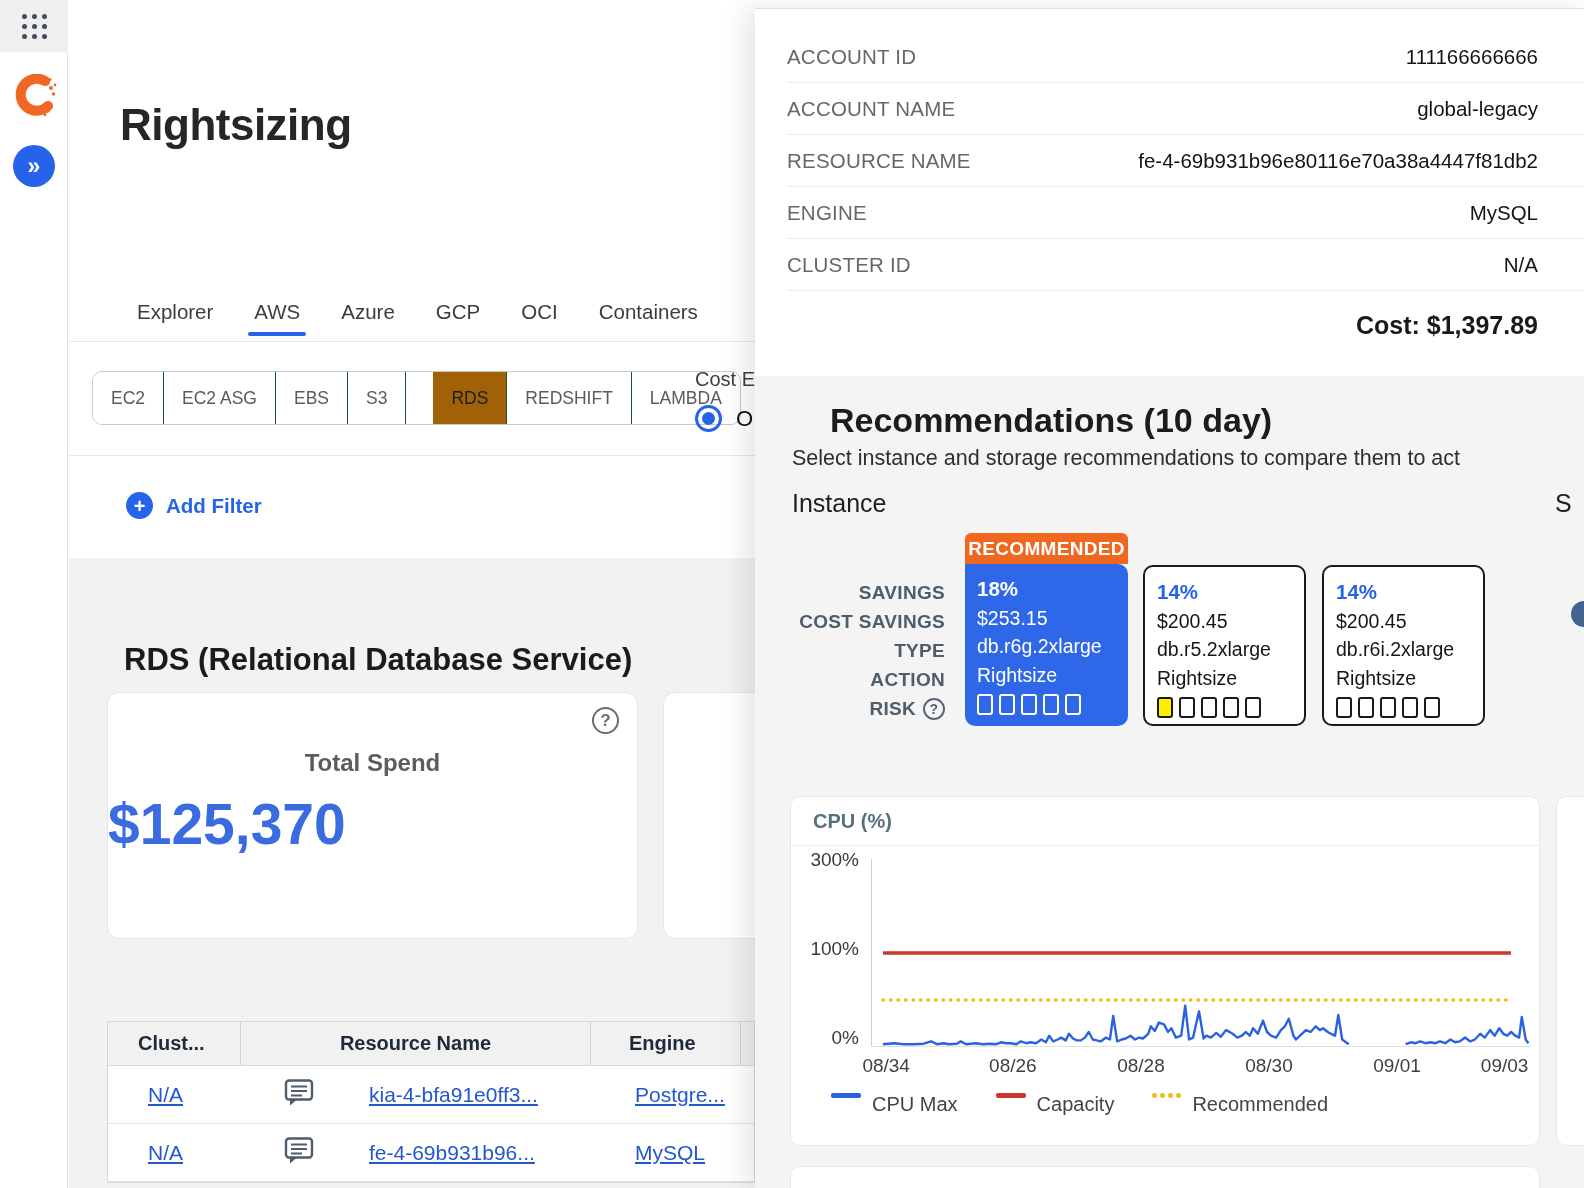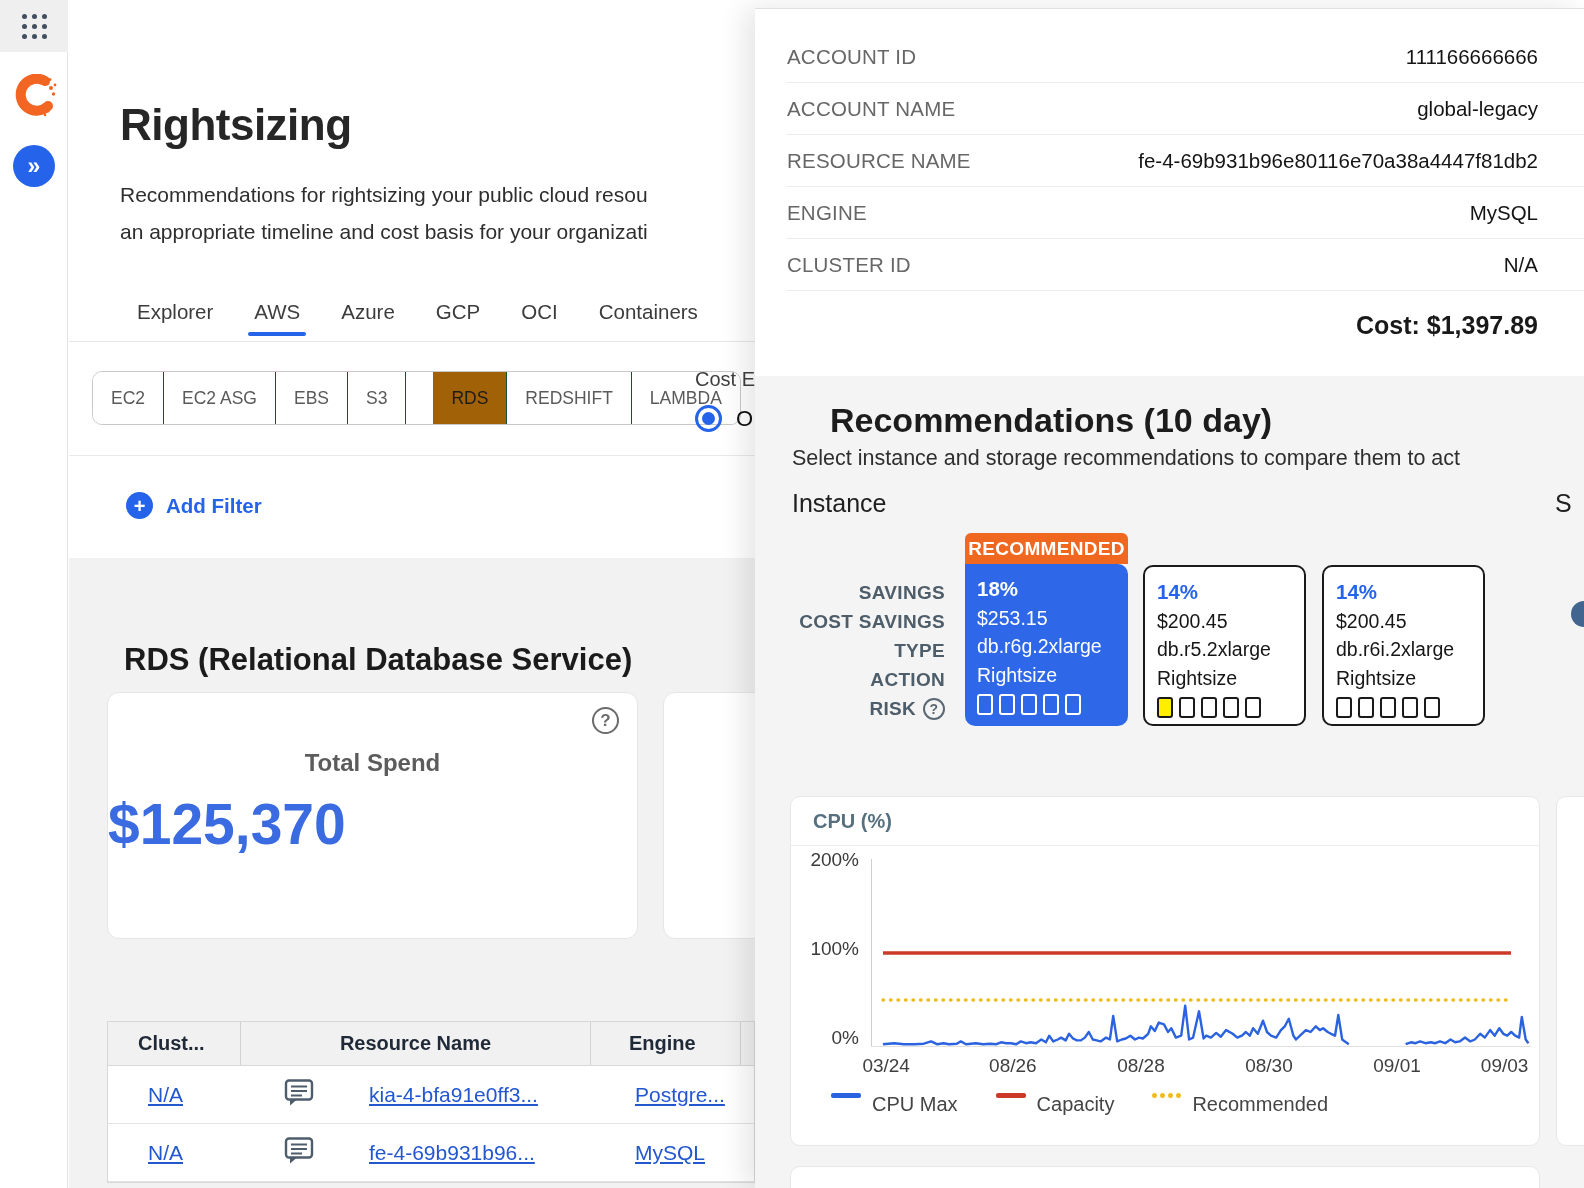--- a/index.html
+++ b/index.html
@@ -129,24 +129,20 @@
       <circle cx="36" cy="37" r="1.6" fill="#f26522"></circle>
       <circle cx="33" cy="41" r="1.3" fill="#f26522"></circle>
     </svg>
     <div class="expand-btn">
       <span>»</span>
     </div>
   </div>
 
   <div class="main">
     <div class="page-title">Rightsizing</div>
-    <div class="page-desc">
-      <div>Recommendations for rightsizing your public cloud resou</div>
-      <div>an appropriate timeline and cost basis for your organizati</div>
-    </div>
     <div class="tabs" id="tabs">
         <div class="tab">Explorer</div>
         <div class="tab active">AWS</div>
         <div class="tab">Azure</div>
         <div class="tab">GCP</div>
         <div class="tab">OCI</div>
         <div class="tab">Containers</div>
       </div>
     <div class="tabs-border"></div>
     <div class="svc-group" id="svc-group">
@@ -303,33 +299,33 @@
             <span class="risk-sq"></span>
             <span class="risk-sq"></span>
             <span class="risk-sq"></span>
           </div>
         </div>
       </div>
     <div class="partial-dot"></div>
 
     <div class="chart-card">
       <div class="chart-head">CPU (%)</div>
-      <div class="ylab" style="left:10px; top:52px;">200%</div>
+      <div class="ylab" style="left:10px; top:52px;">300%</div>
       <div class="ylab" style="left:10px; top:141px;">100%</div>
       <div class="ylab" style="left:10px; top:230px;">0%</div>
       <svg class="plot-svg" id="plot" width="660" height="188" viewBox="0 0 660 188">
           <line x1="0.5" y1="0" x2="0.5" y2="188" stroke="#cfcfcf" stroke-width="1"></line>
           <line x1="0" y1="187.5" x2="660" y2="187.5" stroke="#e0e0e0" stroke-width="1"></line>
           <polyline points="11.9,185.2 23.1,184.2 33.0,185.2 42.9,185.2 52.8,184.7 60.1,182.4 66.0,185.2 72.6,184.2 77.9,185.2 85.8,184.7 89.8,182.4 95.0,185.2 104.9,184.2 112.2,185.2 118.8,184.7 125.4,185.2 130.0,183.3 135.3,184.2 139.9,184.2 145.2,185.2 149.8,182.4 155.1,184.2 159.7,183.3 165.0,184.2 170.3,180.5 174.9,183.3 178.2,176.7 182.2,182.4 186.8,180.5 190.1,178.6 194.7,181.4 198.0,174.8 202.0,179.5 205.9,181.4 209.9,181.4 213.8,178.6 217.8,173.0 221.8,180.5 225.7,181.4 229.7,182.4 235.0,178.6 238.9,180.5 242.2,157.0 246.2,182.4 250.8,180.5 254.8,179.5 259.4,176.7 264.0,180.5 268.0,178.6 271.9,179.5 277.2,174.8 279.8,167.3 283.8,172.0 287.8,163.6 293.0,165.4 297.0,173.0 300.3,169.2 304.9,178.6 310.2,176.7 314.2,146.6 318.1,180.5 322.1,178.6 328.0,152.3 332.6,179.5 335.3,176.7 339.9,178.6 345.2,173.9 349.8,177.7 355.1,171.1 361.7,174.8 366.3,178.6 370.9,176.7 374.9,173.0 378.8,176.7 382.1,169.2 386.8,174.8 392.0,161.7 396.0,173.0 400.0,176.7 405.2,178.6 409.9,171.1 413.8,167.3 417.8,159.8 422.4,176.7 425.0,180.5 429.0,176.7 434.9,171.1 439.6,173.0 444.8,167.3 448.8,171.1 452.1,169.2 456.7,173.0 460.0,174.8 464.0,176.7 467.3,156.0 471.2,180.5 473.9,182.4 477.8,185.2" fill="none" stroke="#2a62e0" stroke-width="2.4" stroke-linejoin="round"></polyline>
           <polyline points="534.6,185.2 539.9,183.3 544.5,184.2 549.1,182.4 554.4,184.2 559.7,183.3 564.3,184.2 568.9,182.4 574.2,184.2 579.5,180.5 584.1,183.3 588.7,182.4 594.0,178.6 599.3,182.4 603.9,180.5 609.2,174.8 613.8,178.6 619.1,171.1 623.7,176.7 628.3,169.2 632.3,174.8 636.2,176.7 640.2,173.0 644.2,176.7 648.1,178.6 650.8,157.9 654.7,180.5 657.4,184.2" fill="none" stroke="#2a62e0" stroke-width="2.4" stroke-linejoin="round"></polyline>
           <line x1="12" y1="94" x2="640" y2="94" stroke="#cc3929" stroke-width="3.5"></line>
           <line x1="12" y1="141" x2="642" y2="141" stroke="#efbc1f" stroke-width="3.5" stroke-dasharray="0.5 7" stroke-linecap="round"></line>
         </svg>
       <div class="xlabs" id="xlabs">
-          <div class="xlab" style="left: 55.18px;">03/24</div>
+          <div class="xlab" style="left: 55.18px;">08/34</div>
           <div class="xlab" style="left: 181.9px;">08/26</div>
           <div class="xlab" style="left: 309.94px;">08/28</div>
           <div class="xlab" style="left: 437.98px;">08/30</div>
           <div class="xlab" style="left: 566.02px;">09/01</div>
           <div class="xlab" style="left: 673.6px;">09/03</div>
         </div>
       <div class="legend" id="legend">
           <div class="leg-item">
             <span class="leg-dash" style="background: rgb(42, 98, 224);"></span>
             <span>CPU Max</span>

